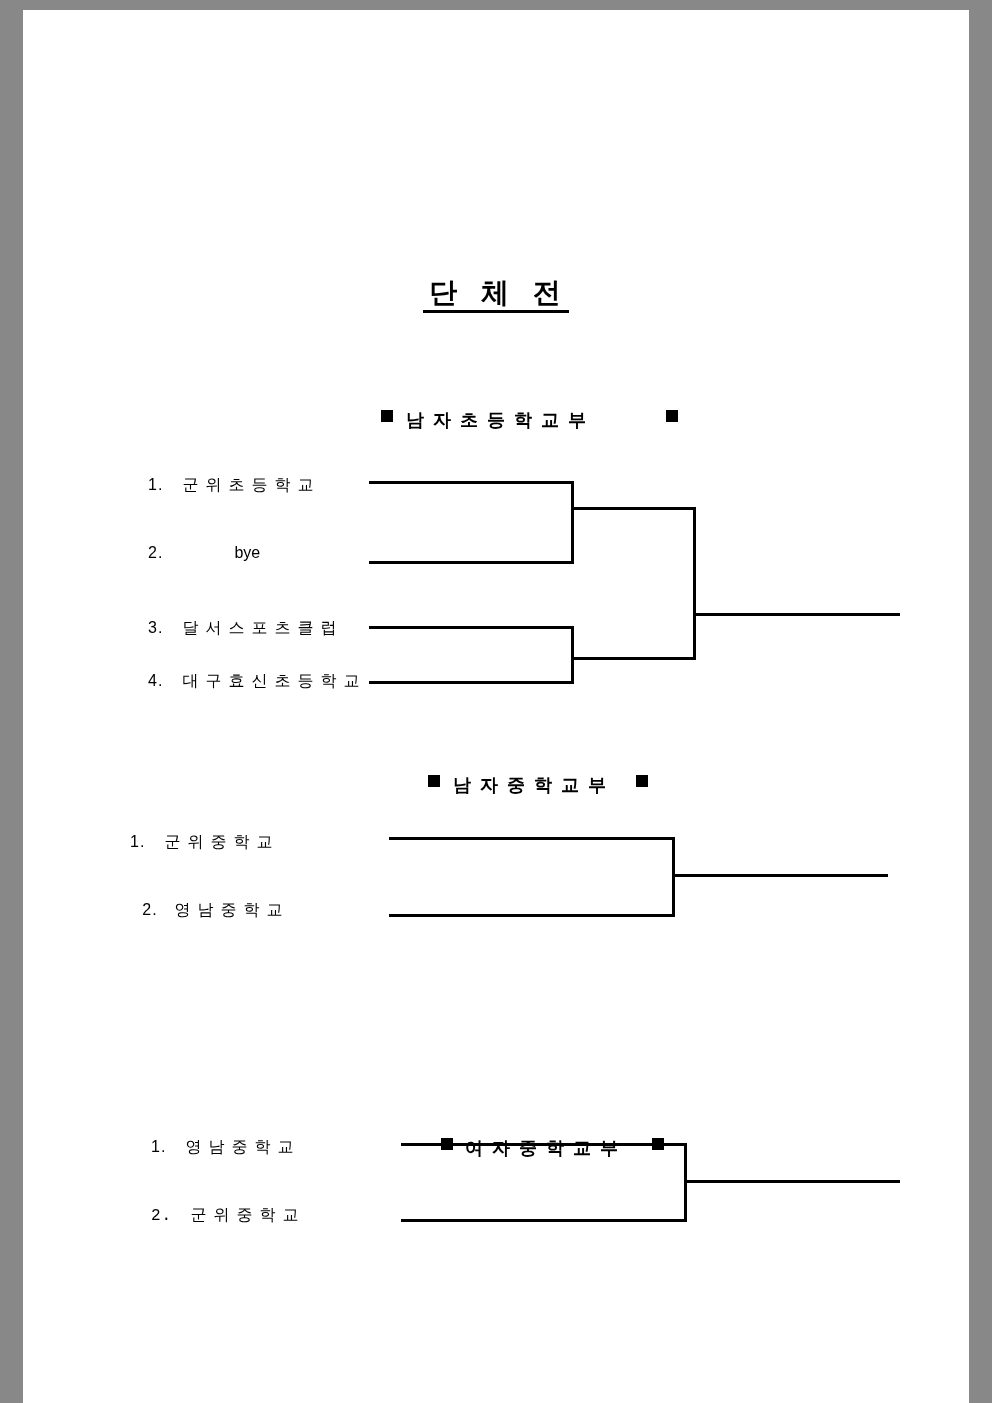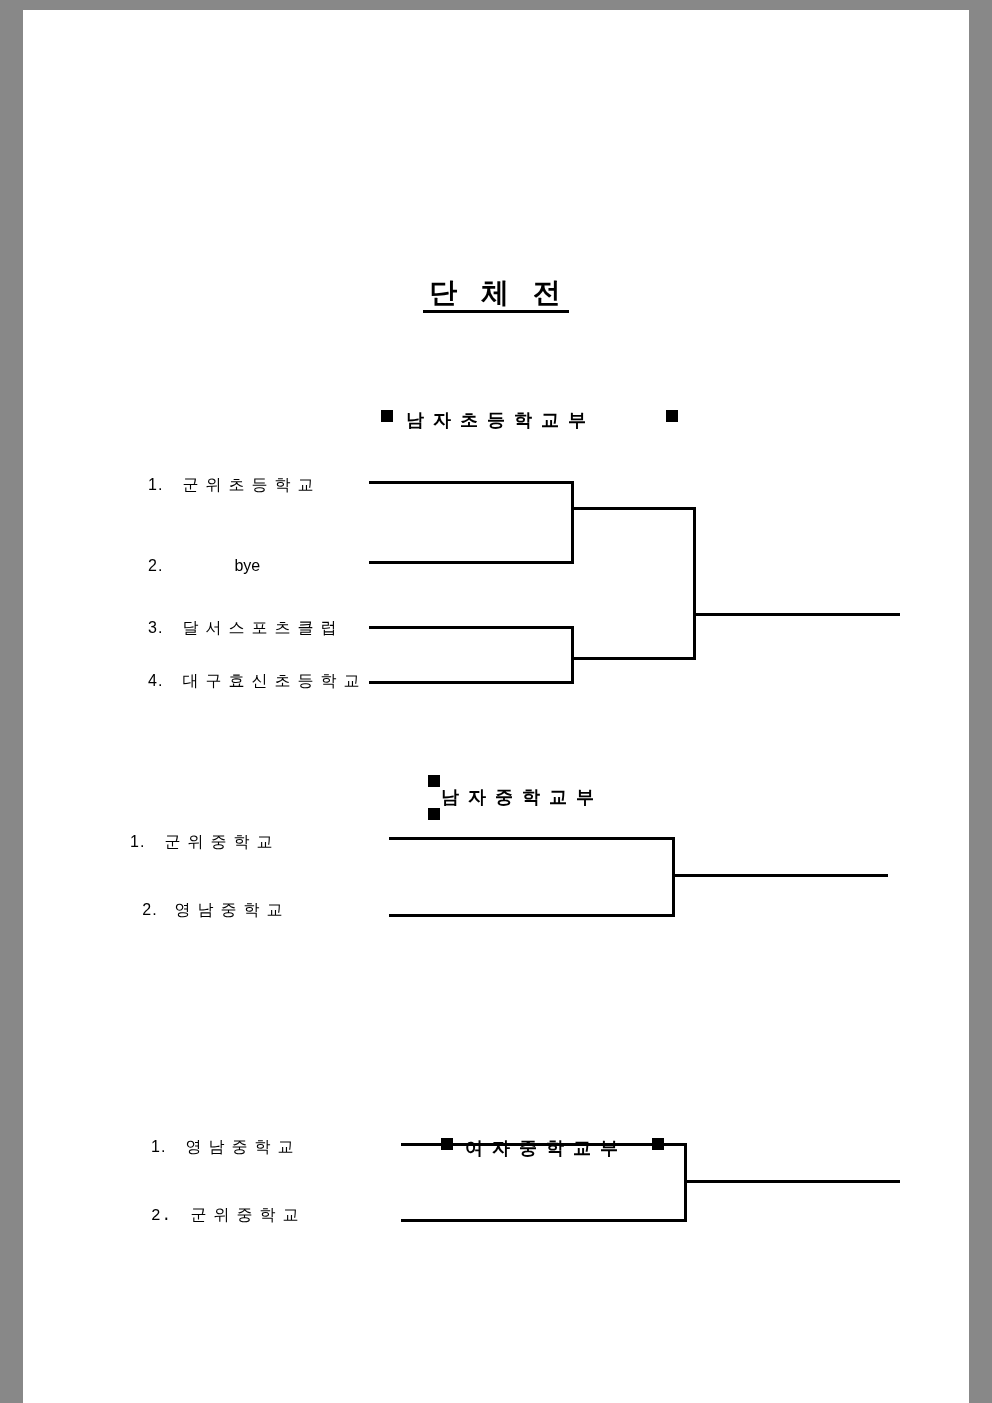--- a/index.html
+++ b/index.html
@@ -49,21 +49,21 @@
     background: #000;
     flex: 0 0 auto;
   }
   .header-text {
     white-space: pre;
     letter-spacing: 2px;
     line-height: 21px;
   }
   .sh1 { left: 358px; top: 400px; }
   .sh1 .header-text { margin: 0 78px 0 13px; }
-  .sh2 { left: 405px; top: 765px; flex-direction: column; }
+  .sh2 { left: 405px; top: 765px; }
   .sh2 .header-text { margin: 0 28px 0 13px; }
   .sh3 { left: 418px; top: 1128px; }
   .sh3 .header-text { margin: 0 32px 0 12px; }
 
   
   .entry {
     position: absolute;
     font-size: 16px;
     line-height: 22px;
     white-space: nowrap;
@@ -71,21 +71,21 @@
   .entry .num {
     display: inline-block;
     width: 20px;
     margin-right: 10px;
     letter-spacing: 1px;
   }
   .entry .team { letter-spacing: 7px; }
   .entry .team.bye-name { letter-spacing: 0; margin-left: 52px; }
 
   .s1-e1 { left: 125px; top: 464px; }
-  .s1-e2 { left: 125px; top: 545px; }
+  .s1-e2 { left: 125px; top: 532px; }
   .s1-e3 { left: 125px; top: 607px; }
   .s1-e4 { left: 125px; top: 660px; }
   .s2-e1 { left: 107px; top: 821px; }
   .s2-e2 { left: 117px; top: 889px; text-align: center; }
   .s3-e1 { left: 128px; top: 1126px; }
   .s3-e2 { left: 128px; top: 1195px; font-family: Liberation Mono, monospace; }
 
   
   .bline { position: absolute; background: #000; }
 </style>

